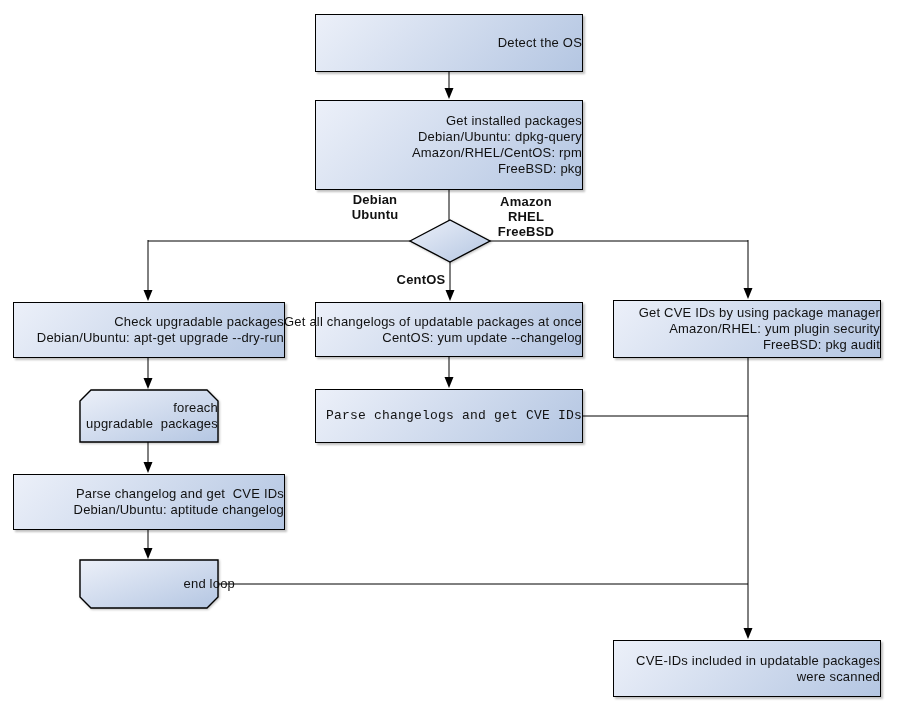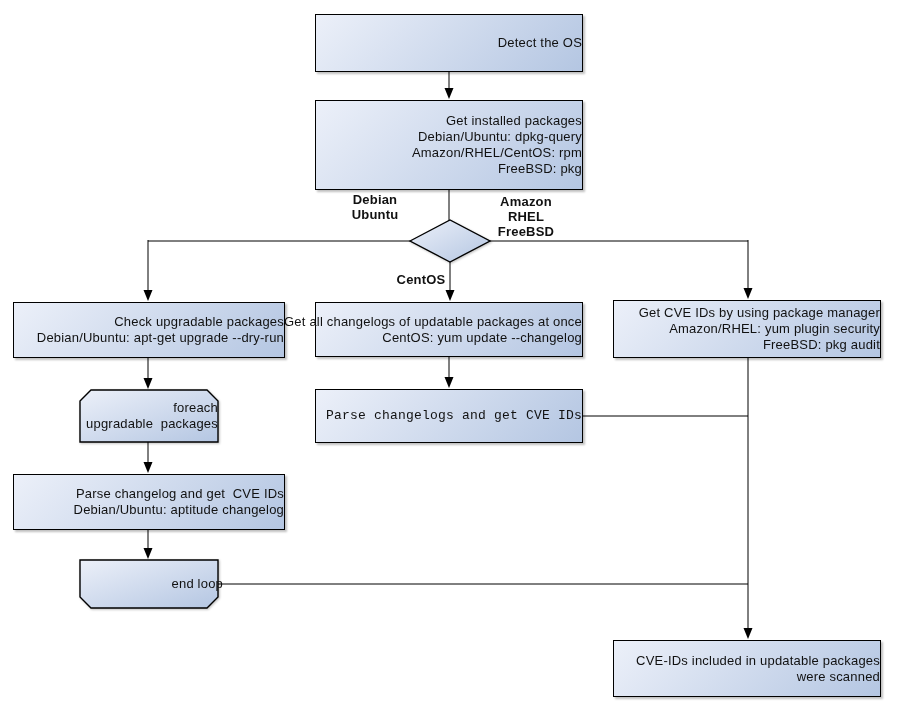--- a/index.html
+++ b/index.html
@@ -133,21 +133,21 @@
   <div class="node" style="left:613px;top:640px;width:268px;height:57px;">
     <div class="line">CVE-IDs included in updatable packages</div>
     <div class="line">were scanned</div>
   </div>
 
   <div class="shape-label" style="left:80px;top:390px;width:138px;height:52px;">
     <div class="line">foreach</div>
     <div class="line">upgradable  packages</div>
   </div>
 
-  <div class="shape-label" style="left:80px;top:560px;width:143px;height:48px;">
+  <div class="shape-label" style="left:80px;top:560px;width:143px;height:48px;padding-left:12px;">
     <div class="line">end loop</div>
   </div>
 
   <div class="edge-label" style="left:340px;top:192px;width:70px;">
     <div class="line">Debian</div>
     <div class="line">Ubuntu</div>
   </div>
 
   <div class="edge-label" style="left:494px;top:194px;width:64px;">
     <div class="line">Amazon</div>

